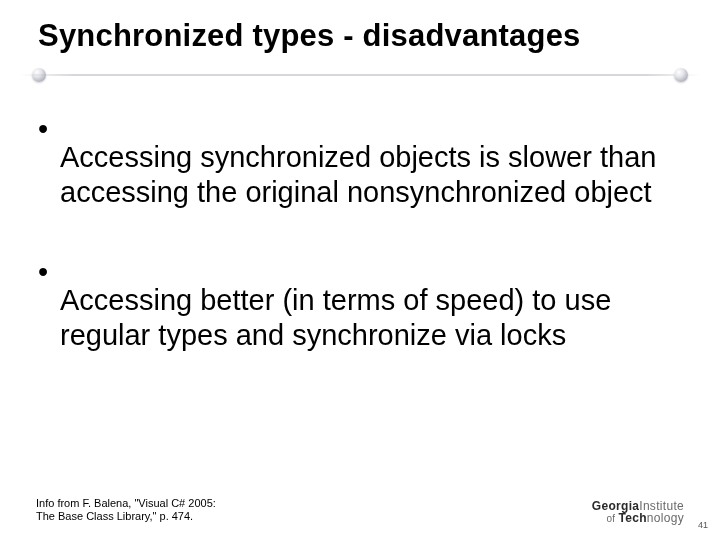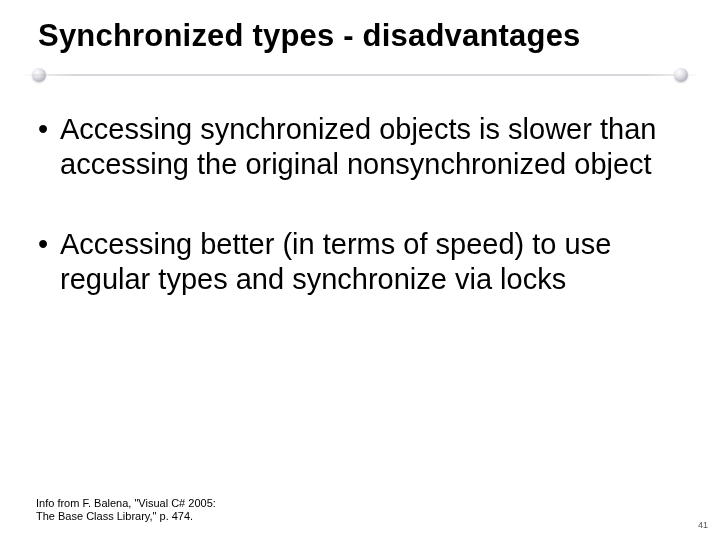--- a/index.html
+++ b/index.html
@@ -58,21 +58,21 @@
     line-height: 1.22;
     margin-bottom: 44px;
   }
   .bullet .dot {
     flex: 0 0 auto;
     width: 22px;
     font-size: 29px;
     line-height: 1.22;
     text-align: left;
   }
-  .bullet .txt { flex: 1 1 auto; }
+  .bullet .txt { flex: 1 1 auto; margin-top: 28px; }
   .footer {
     position: absolute;
     left: 36px;
     bottom: 16px;
     right: 36px;
     display: flex;
     justify-content: space-between;
     align-items: flex-end;
   }
   .citation {
@@ -128,17 +128,27 @@
       <div class="dot">•</div>
       <div class="txt">Accessing better (in terms of speed) to use regular types and synchronize via locks</div>
     </div>
   </div>
 
   <div class="footer">
     <div class="citation">
       <div>Info from F. Balena, "Visual C# 2005:</div>
       <div>The Base Class Library," p. 474.</div>
     </div>
+    <div class="logo-wrap">
+      <div class="logo">
+        <div class="l1">
+          <span class="g">Georgia</span><span class="i">Institute</span>
+        </div>
+        <div class="l2">
+          <span class="of">of </span><span class="t">Tech</span><span class="n">nology</span>
+        </div>
+      </div>
+    </div>
   </div>
 
   <div class="pagenum">41</div>
 
 </div>
 
 </body></html>

